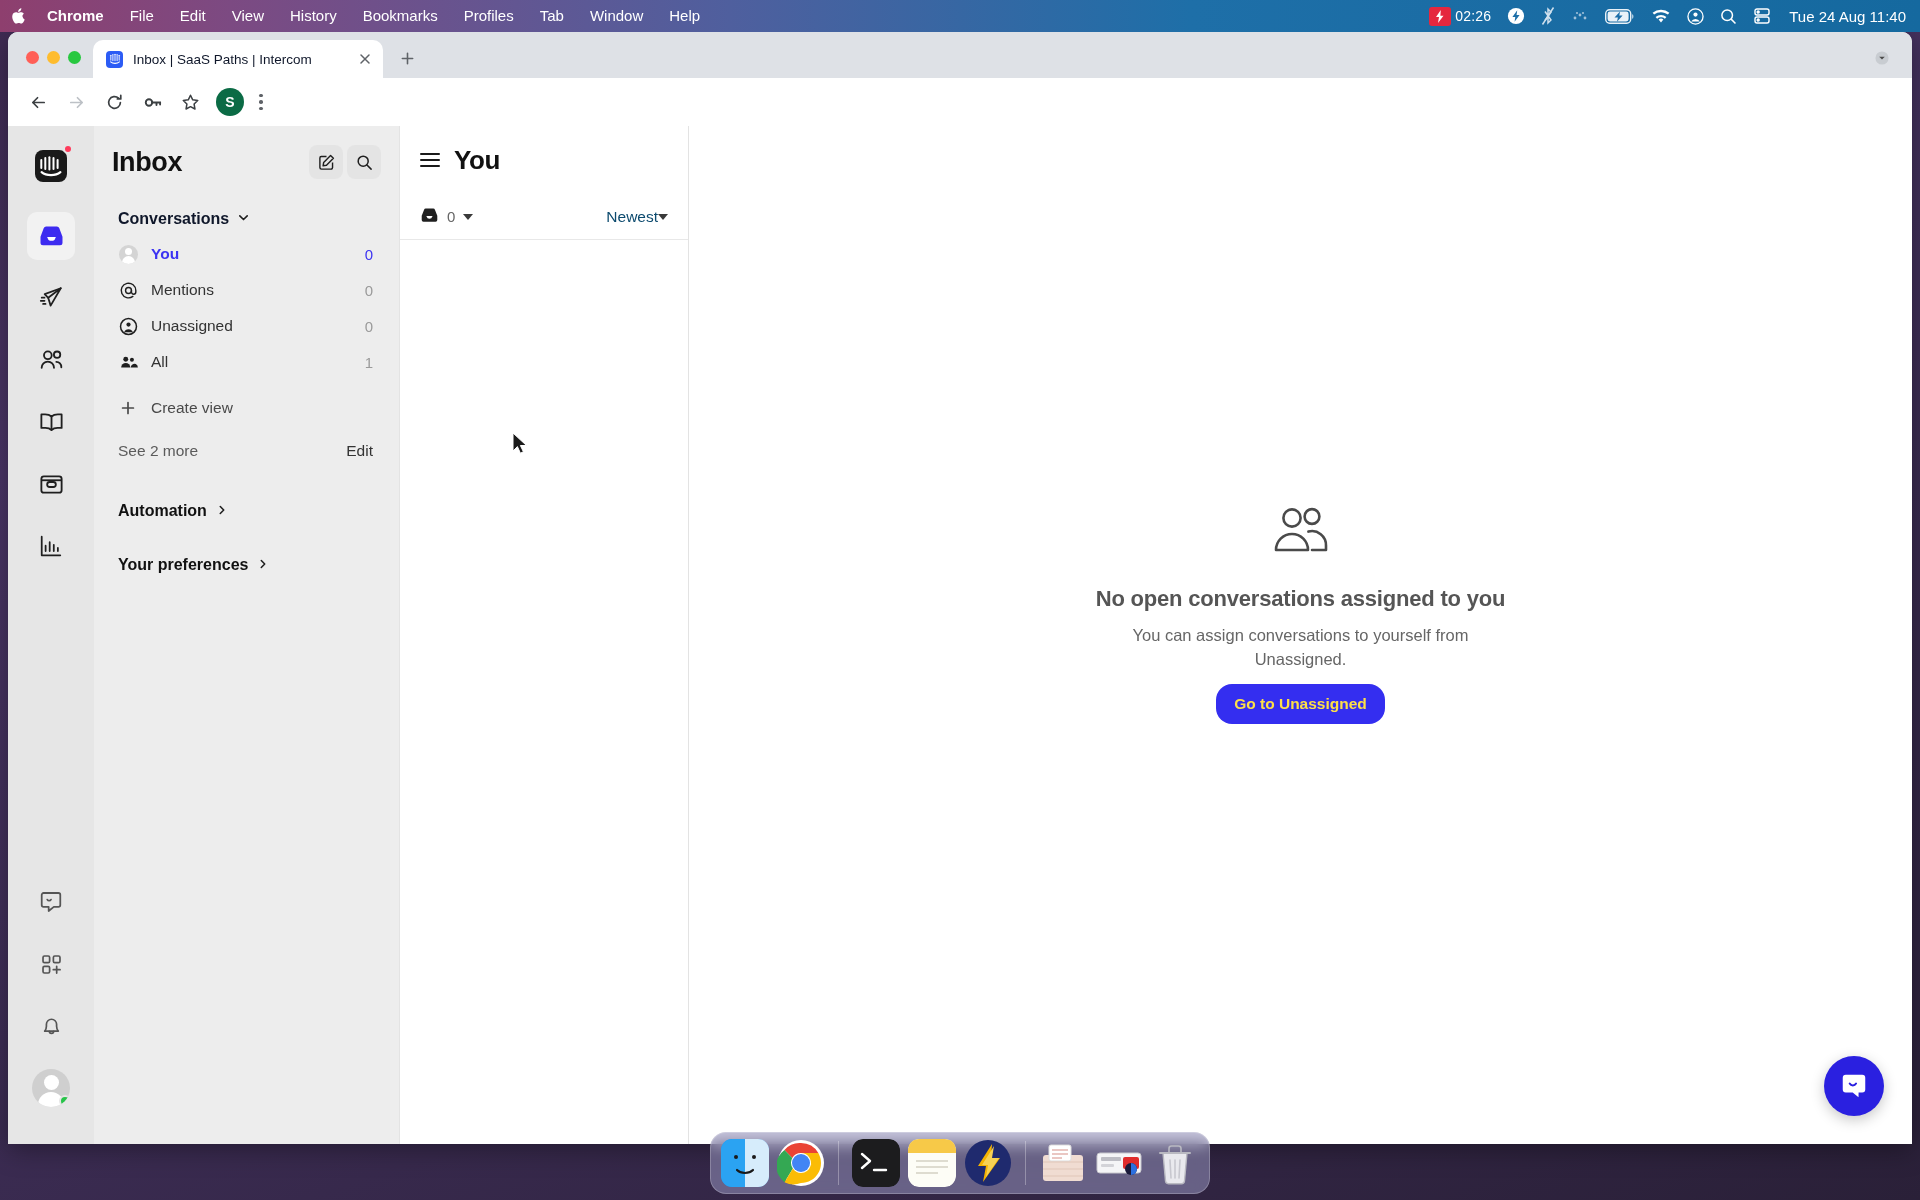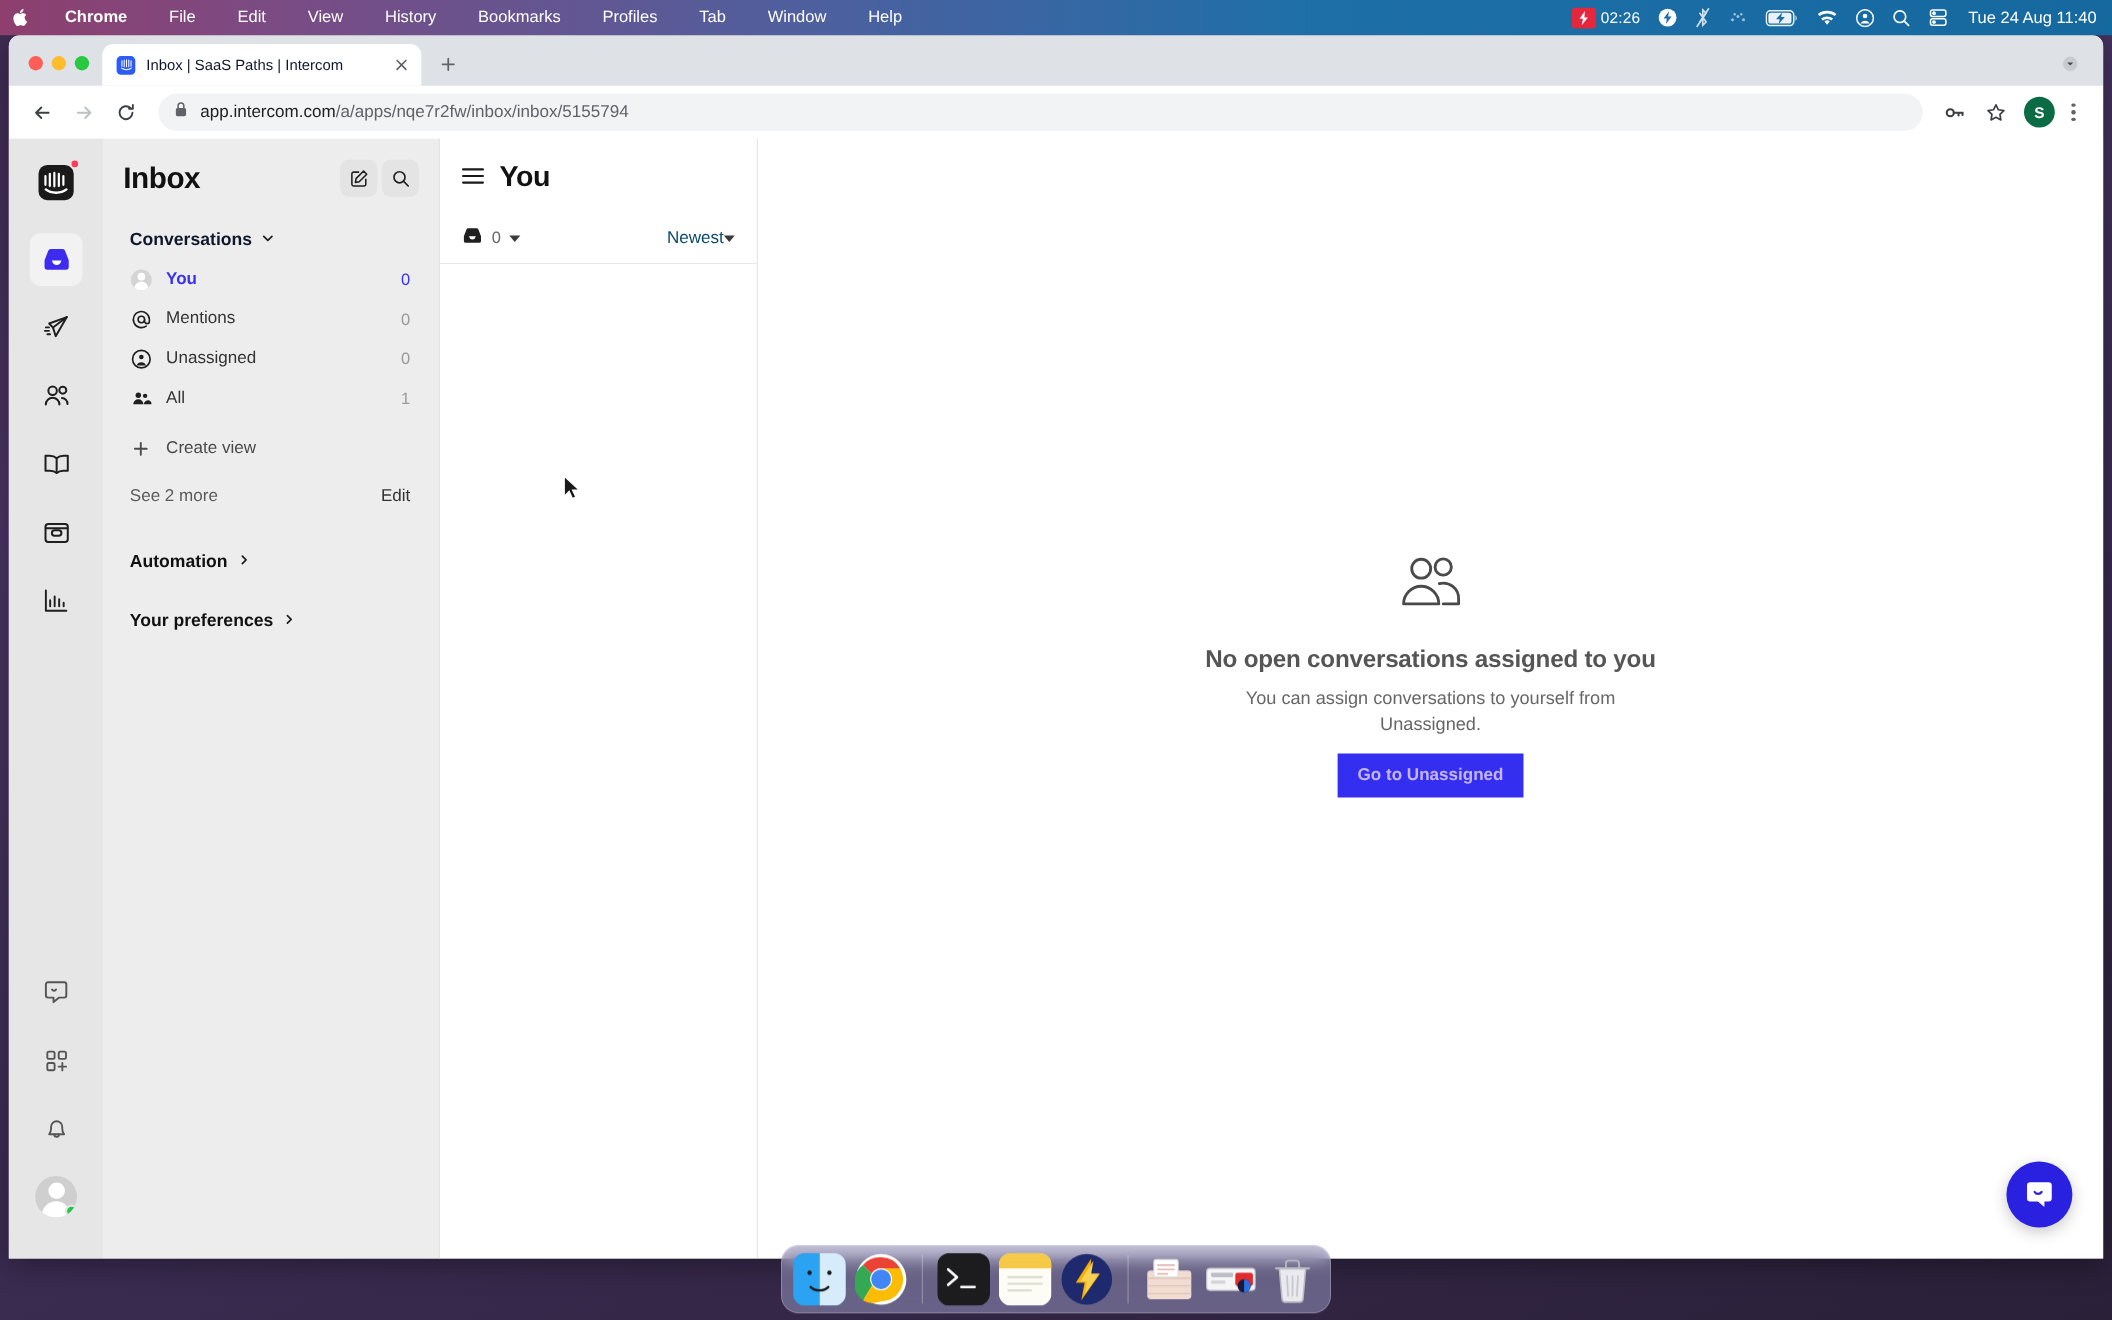--- a/index.html
+++ b/index.html
@@ -20,21 +20,21 @@
   
   #menubar {
     position: absolute; top: 0; left: 0; width: 1920px; height: 32px;
     background: linear-gradient(90deg, #8e3f6e 0%, #7c4a82 12%, #4f5f9e 38%, #1e6fa8 62%, #15699f 100%);
     display: flex; align-items: center;
     color: #ffffff;
     font-size: 15px;
     padding: 0 14px 0 0;
     z-index: 50;
   }
-  .mb-left { display: flex; align-items: center; gap: 12px; }
+  .mb-left { display: flex; align-items: center; gap: 0; }
   .apple-logo { width: 34px; display:flex; align-items:center; justify-content:center; font-size: 18px; line-height: 1; }
   .mb-item { padding: 0 13px; line-height: 32px; white-space: nowrap; }
   .mb-item.bold { font-weight: bold; }
   .mb-right { margin-left: auto; display: flex; align-items: center; gap: 16px; }
   .rec-pill {
     display: flex; align-items: center; gap: 4px;
     font-size: 14px; letter-spacing: .2px;
   }
   .rec-badge {
     background: #e5273e; border-radius: 3px; width: 22px; height: 19px;
@@ -208,22 +208,22 @@
   .cl-sort { margin-left: auto; display: flex; align-items: center; gap: 0; font-size: 15.5px; color: #0c4a6e; }
   .cl-body { flex: 1 1 auto; }
 
   
   #main { flex: 1 1 auto; background: #fff; display: flex; align-items: center; justify-content: center; position: relative; }
   .empty { text-align: center; margin-top: -40px; width: 430px; }
   .empty-title { font-size: 22px; font-weight: bold; color: #555; margin-top: 28px; letter-spacing: -.2px; }
   .empty-sub { font-size: 16.5px; color: #666; line-height: 1.45; margin-top: 12px; }
   .empty-btn {
     display: inline-block; margin-top: 13px;
-    background: #342ef0; color: #c4b5fd; font-weight: bold; font-size: 15.5px;
-    padding: 11px 18px; border-radius: 0;
+    background: #342ef0; color: #fde047; font-weight: bold; font-size: 15.5px;
+    padding: 11px 18px; border-radius: 16px;
   }
 
   
   #launcher {
     position: absolute; right: 28px; bottom: 28px;
     width: 60px; height: 60px; border-radius: 50%;
     background: #2a20e0; display: flex; align-items: center; justify-content: center;
     box-shadow: 0 4px 14px rgba(0,0,0,.22);
   }
 
@@ -385,29 +385,20 @@
       <svg width="19" height="19" viewBox="0 0 20 20" fill="none" stroke="#bdc1c6" stroke-width="1.8" stroke-linecap="round" stroke-linejoin="round">
           <path d="M4 10h12M11 5l5 5-5 5"></path>
         </svg>
     </span>
     <span class="tb-btn">
       <svg width="19" height="19" viewBox="0 0 20 20" fill="none" stroke="#3c4043" stroke-width="1.8" stroke-linecap="round">
           <path d="M16.2 10a6.2 6.2 0 11-1.9-4.5"></path>
           <path d="M16.6 2.6v3.6h-3.6" stroke-linejoin="round"></path>
         </svg>
     </span>
-    <div id="omnibox">
-      <span>
-        <svg width="13" height="15" viewBox="0 0 14 16" fill="#5f6368">
-            <rect x="2" y="6.6" width="10" height="8" rx="1.6"></rect>
-            <path d="M4.2 6.6V4.4a2.8 2.8 0 015.6 0v2.2" fill="none" stroke="#5f6368" stroke-width="1.5"></path>
-          </svg>
-      </span>
-      <span class="url"><span class="host">app.intercom.com</span><span class="path">/a/apps/nqe7r2fw/inbox/inbox/5155794</span></span>
-    </div>
     <span class="tb-btn">
       <svg width="19" height="19" viewBox="0 0 20 20" fill="#3c4043">
           <circle cx="6.3" cy="10" r="3.4" fill="none" stroke="#3c4043" stroke-width="2"></circle>
           <path d="M9.6 10H18v2.2M14.2 10v2.6" stroke="#3c4043" stroke-width="2" fill="none" stroke-linecap="round"></path>
         </svg>
     </span>
     <span class="tb-btn">
       <svg width="19" height="19" viewBox="0 0 20 20" fill="none" stroke="#3c4043" stroke-width="1.6" stroke-linejoin="round">
           <path d="M10 2.4l2.35 4.76 5.25.77-3.8 3.7.9 5.23L10 14.4l-4.7 2.46.9-5.23-3.8-3.7 5.25-.77z"></path>
         </svg>

